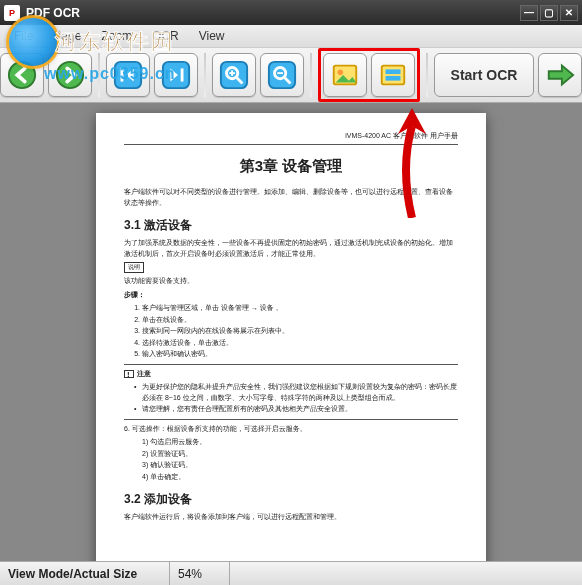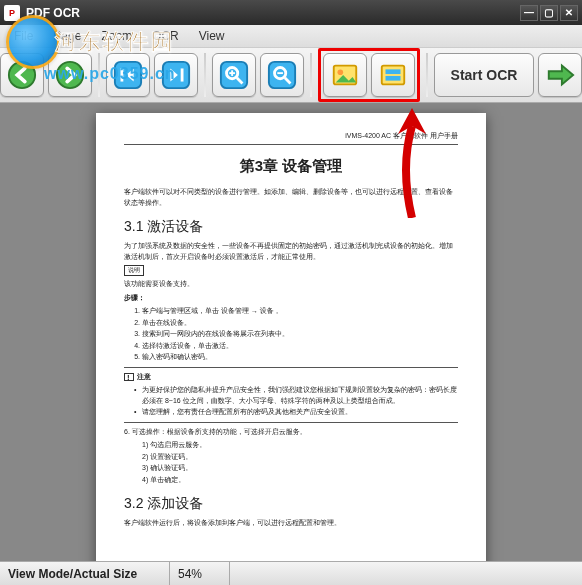--- a/index.html
+++ b/index.html
@@ -22,21 +22,21 @@
 
 .workarea { position: absolute; top: 103px; bottom: 20px; left: 0; right: 0; background: #888; display: flex; justify-content: center; padding: 10px; overflow: hidden; }
 .watermark { position: absolute; top: 15px; left: 6px; z-index: 50; pointer-events: none; opacity: .92; }
 .watermark .logo-badge { width: 54px; height: 54px; border-radius: 50%; background: radial-gradient(circle at 35% 35%, #6cc8ff, #1996e6 60%, #0867a8); border: 3px solid #f6a91b; display: inline-block; vertical-align: middle; box-shadow: 0 0 4px rgba(0,0,0,.2); }
 .watermark .wm-text { font-size: 22px; font-weight: 400; color: #a16207; -webkit-text-stroke: 1px #fff; text-shadow: 1px 1px 2px rgba(255,255,255,.8); margin-left: -10px; vertical-align: middle; letter-spacing: 2px; }
 .watermark .wm-url { font-size: 16px; color: #2aa7e8; font-weight: bold; margin-top: -4px; margin-left: 38px; letter-spacing: 1px; }
 
 .page { width: 390px; height: 560px; background: #fff; box-shadow: 0 3px 12px rgba(0,0,0,.5); padding: 18px 28px; font-size: 7px; color: #222; line-height: 1.5; position: relative; }
 .page .doc-header { text-align: right; font-size: 7px; border-bottom: 1px solid #555; padding-bottom: 2px; margin-bottom: 10px; }
 .page h1 { text-align: center; font-size: 15px; font-weight: bold; margin: 6px 0 10px; }
-.page h2 { font-size: 14px; font-weight: normal; margin: 8px 0 4px; }
+.page h2 { font-size: 12px; font-weight: bold; margin: 8px 0 4px; }
 .page p { margin: 3px 0; text-indent: 0; }
 .page .indent { padding-left: 12px; }
 .page .box { border: 1px solid #333; display: inline-block; padding: 0 3px; font-size: 6px; margin-right: 3px; }
 .page hr { border: none; border-top: 1px solid #555; margin: 4px 0; }
 .page ol { padding-left: 18px; margin: 2px 0; }
 .page ol li { margin: 1px 0; }
 .page .bullet { padding-left: 18px; position: relative; margin: 1px 0; }
 .page .bullet::before { content: "•"; position: absolute; left: 10px; }
 .page .note-icon { display: inline-block; width: 10px; height: 8px; border: 1px solid #333; position: relative; vertical-align: middle; margin-right: 3px; }
 .page .note-icon::after { content: "!"; position: absolute; left: 2px; top: -2px; font-size: 8px; font-weight: bold; }

